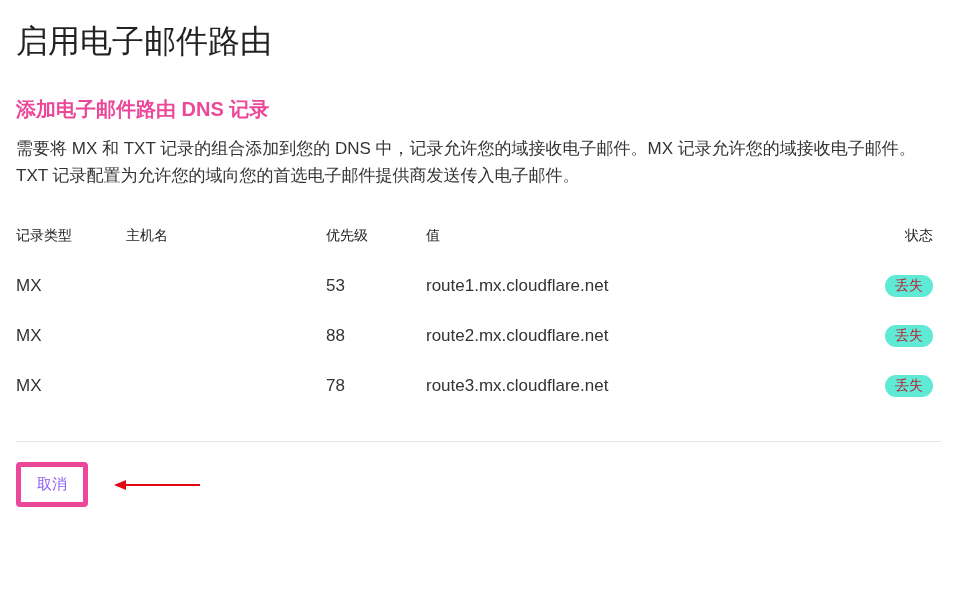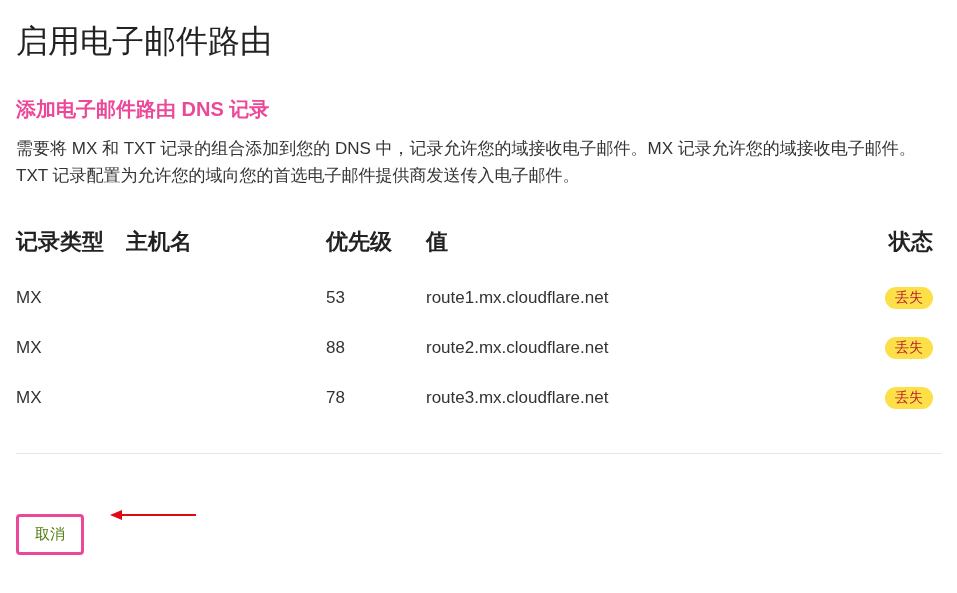--- a/index.html
+++ b/index.html
@@ -32,22 +32,22 @@
       line-height: 1.6;
       margin-bottom: 28px;
       max-width: 920px;
     }
     .dns-table {
       width: 100%;
       border-collapse: collapse;
     }
     .dns-table th {
       text-align: left;
-      font-weight: 700;
-      font-size: 22px;
+      font-weight: 400;
+      font-size: 14px;
       color: #222;
       padding: 10px 8px 16px 0;
       margin-left: 14px;
     }
     .dns-table td {
       font-size: 17px;
       color: #333;
       padding: 14px 8px 14px 0;
       vertical-align: middle;
     }
@@ -55,21 +55,21 @@
     .col-host { width: 200px; }
     .col-priority { width: 100px; }
     .col-value { width: auto; }
     .col-status { width: 70px; text-align: right; }
     .dns-table th.col-status,
     .dns-table td.col-status {
       text-align: right;
     }
     .status-badge {
       display: inline-block;
-      background: #fde047;
+      background: #5eead4;
       color: #b82036;
       border-radius: 12px;
       padding: 2px 10px;
       font-size: 14px;
       font-weight: 400;
     }
     .divider {
       border: none;
       border-top: 1px solid #e5e5e5;
       margin: 30px 0 20px 0;
@@ -84,23 +84,22 @@
       align-items: center;
       justify-content: center;
       font-size: 15px;
       padding: 8px 16px;
       border-radius: 4px;
       cursor: pointer;
       font-family: inherit;
     }
     .btn-secondary {
       background: #ffffff;
-      border: 3px solid #ec4899;
-      color: #4d7c0f;
-      margin-top: 40px;
+      border: 5px solid #ec4899;
+      color: #8b5cf6;
     }
     .btn-primary {
       background: #0051c3;
       border: 1px solid #0051c3;
       color: #ffffff;
     }
     .arrow-annotation {
       margin-left: 12px;
       display: inline-flex;
       align-items: center;

